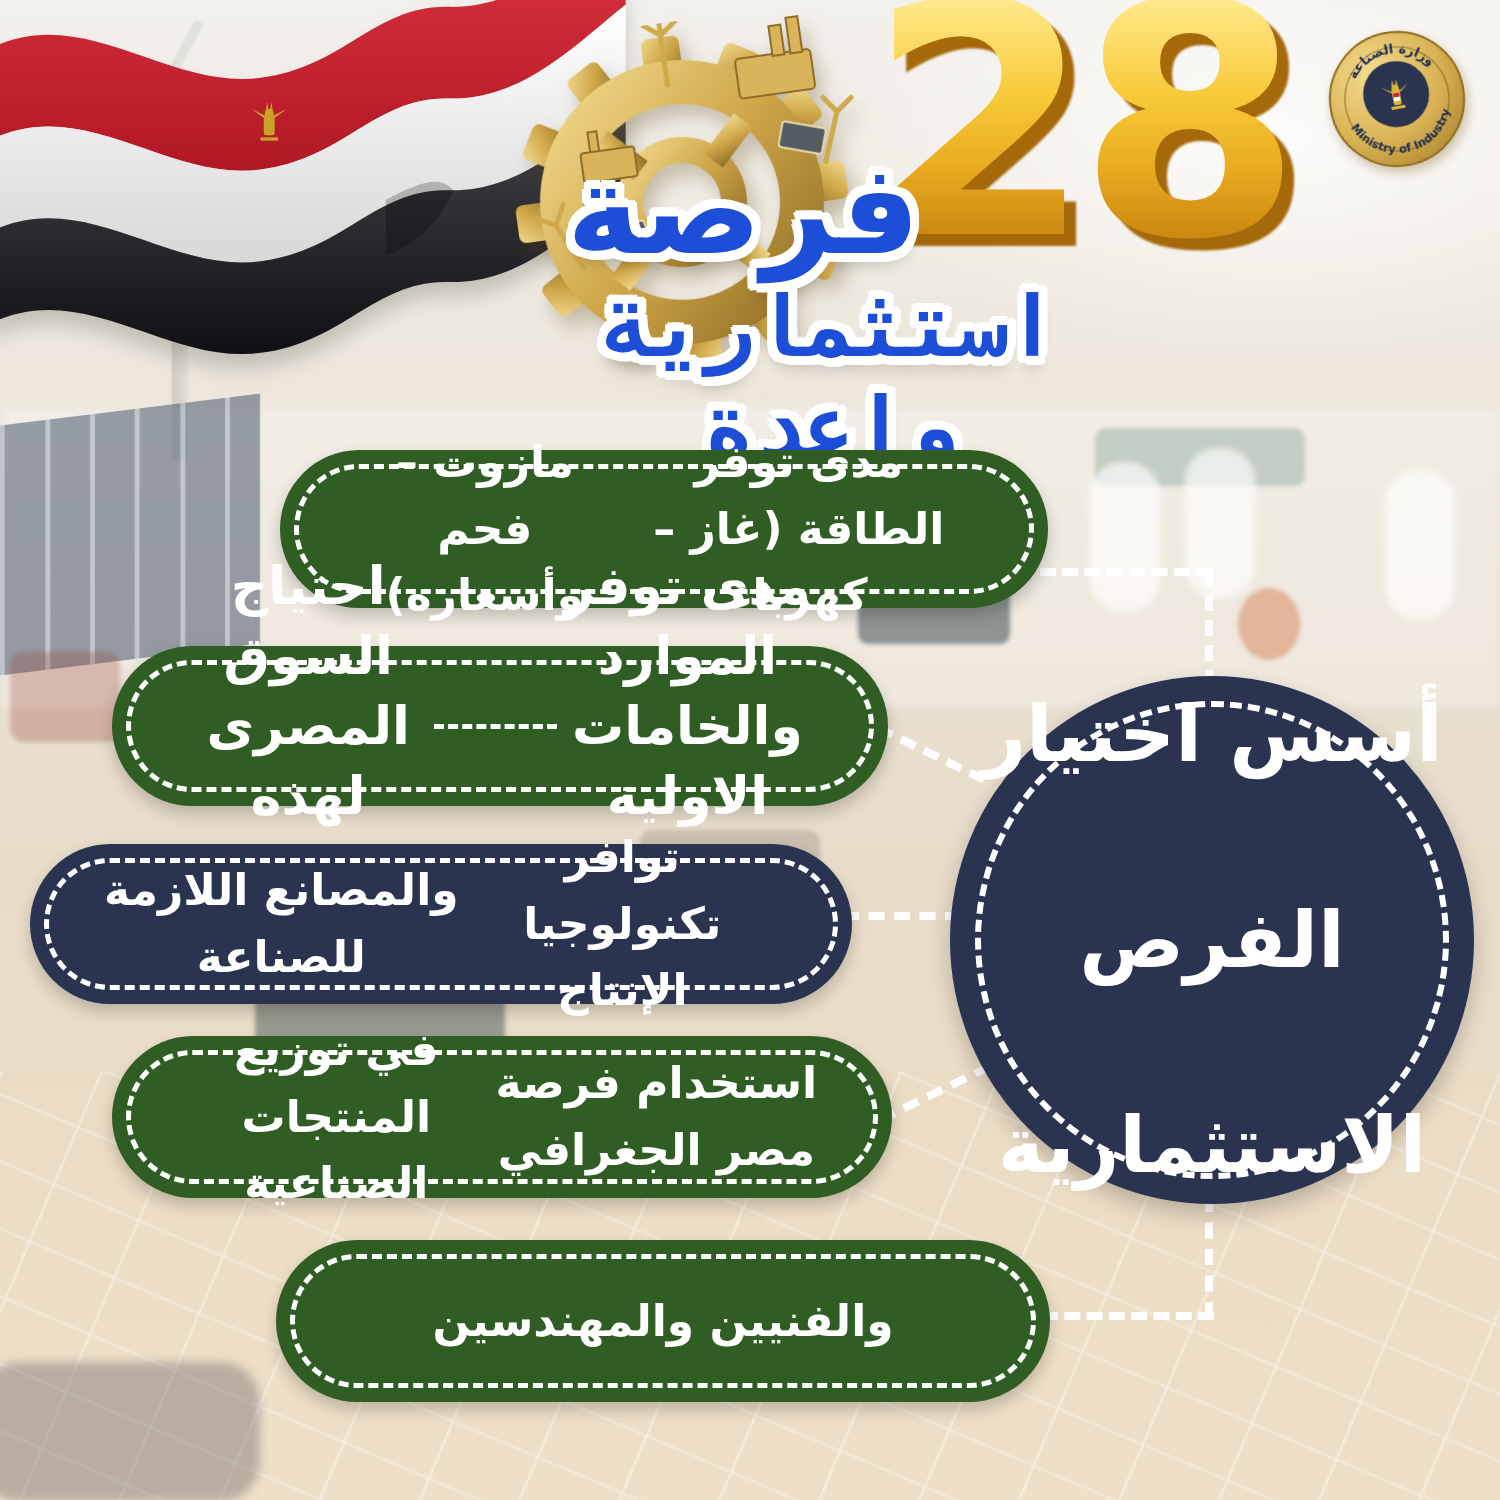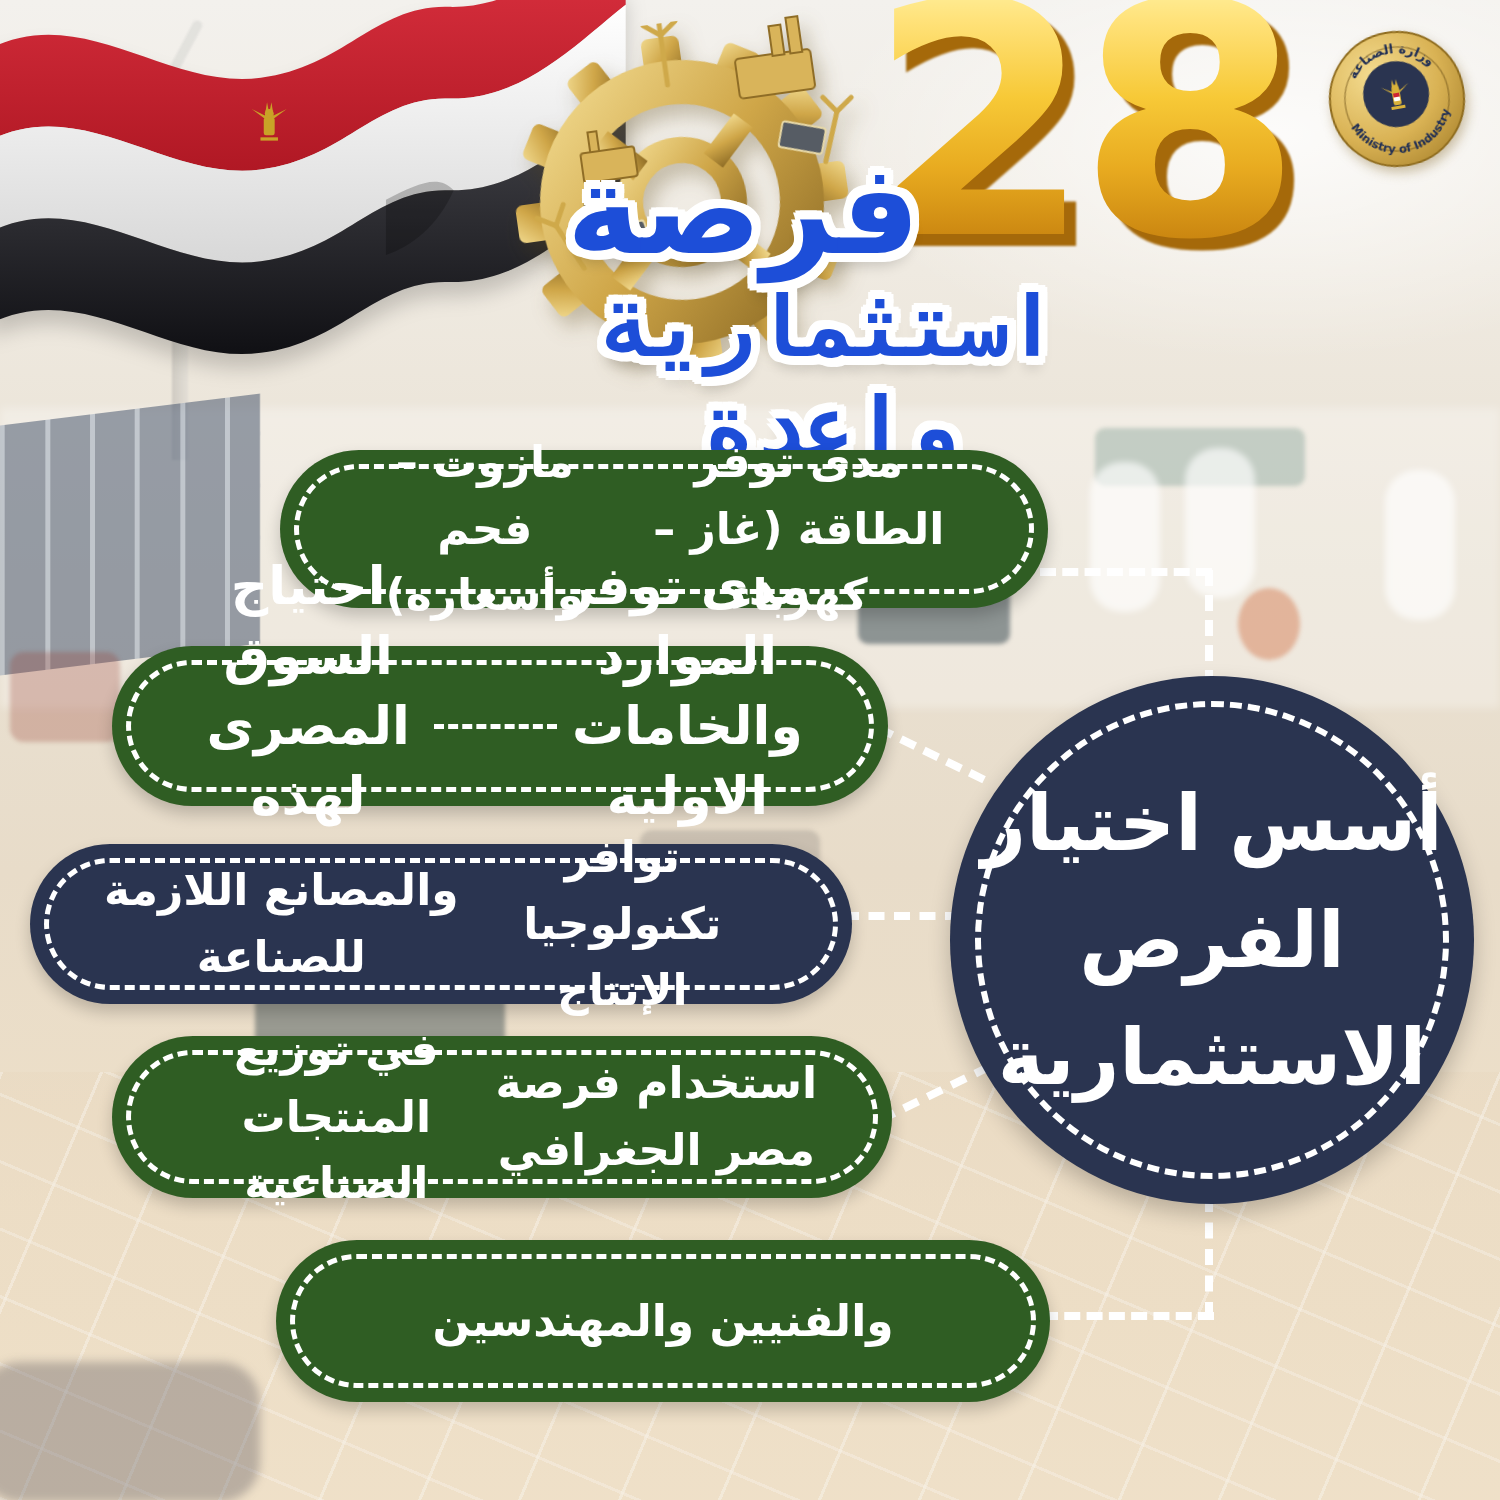--- a/index.html
+++ b/index.html
@@ -57,21 +57,21 @@
   .pill::after{content:"";position:absolute;inset:14px;border:5px dashed #fff;border-radius:70px;pointer-events:none;}
   .pill.green{background:#2f5d23;}
   .pill.navy{background:#2a3450;}
   .pill-text{position:absolute;inset:0;display:flex;flex-direction:row;align-items:center;justify-content:center;
     color:#fff;font-weight:700;font-size:44px;line-height:1.52;text-align:center;padding:0 70px;}
   .pill-divider{width:82%;height:0;border-top:5px dashed #fff;margin:2px 0;}
   
   .hub{position:absolute;left:950px;top:676px;width:524px;height:528px;border-radius:50%;background:#2a3450;
     box-shadow:0 10px 22px rgba(0,0,0,.22);}
   .hub::after{content:"";position:absolute;inset:25px;border:6px dashed #fff;border-radius:50%;pointer-events:none;}
-  .hub-text{position:absolute;inset:0;display:flex;flex-direction:column;align-items:center;justify-content:center;
+  .hub-text{position:absolute;inset:0;display:flex;flex-direction:column;align-items:center;justify-content:space-between;
     color:#fff;font-weight:800;font-size:78px;line-height:1.5;text-align:center;}
   
   .conn{position:absolute;}
   .conn.h{border-top:8px dashed #fff;height:0;}
   .conn.v{border-left:8px dashed #fff;width:0;}
   .c1h{left:1040px;top:568px;width:172px;}
   .c1v{left:1205px;top:570px;height:116px;}
   .c2d{left:878px;top:724px;width:118px;border-top:8px dashed #fff;transform:rotate(26deg);transform-origin:left center;}
   .c3h{left:843px;top:912px;width:118px;}
   .c4d{left:880px;top:1116px;width:122px;border-top:8px dashed #fff;transform:rotate(-26deg);transform-origin:left center;}

